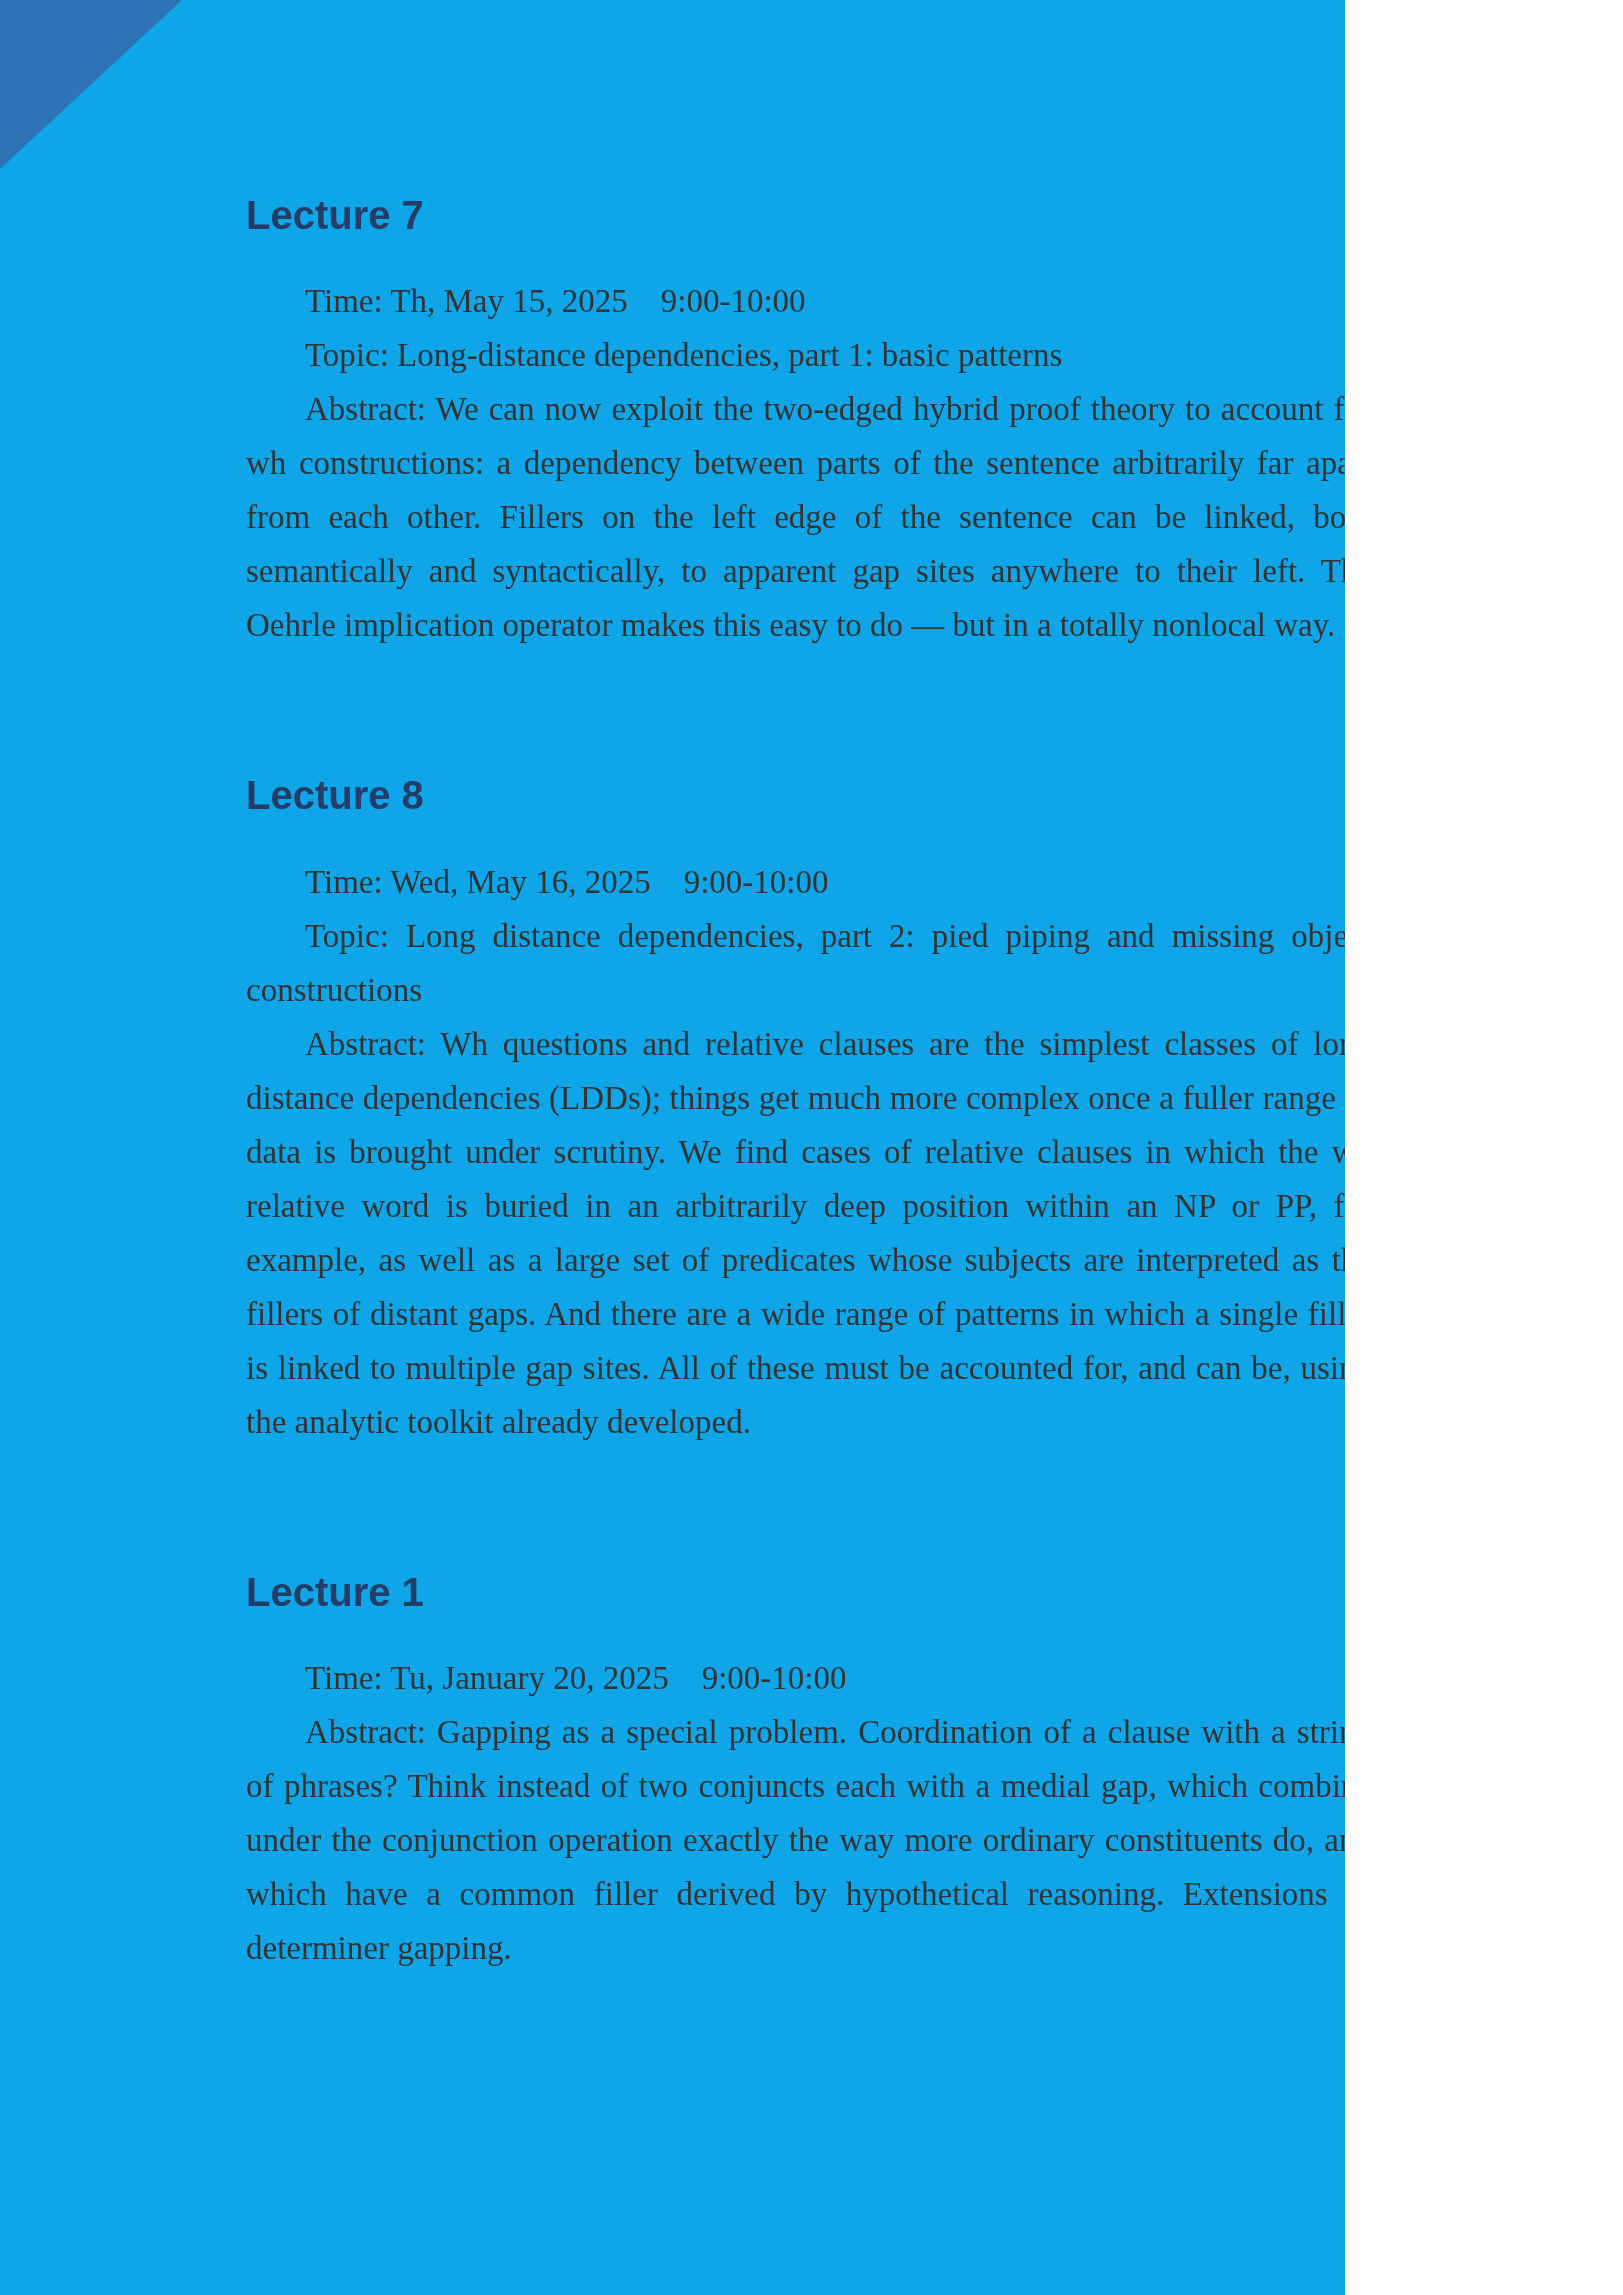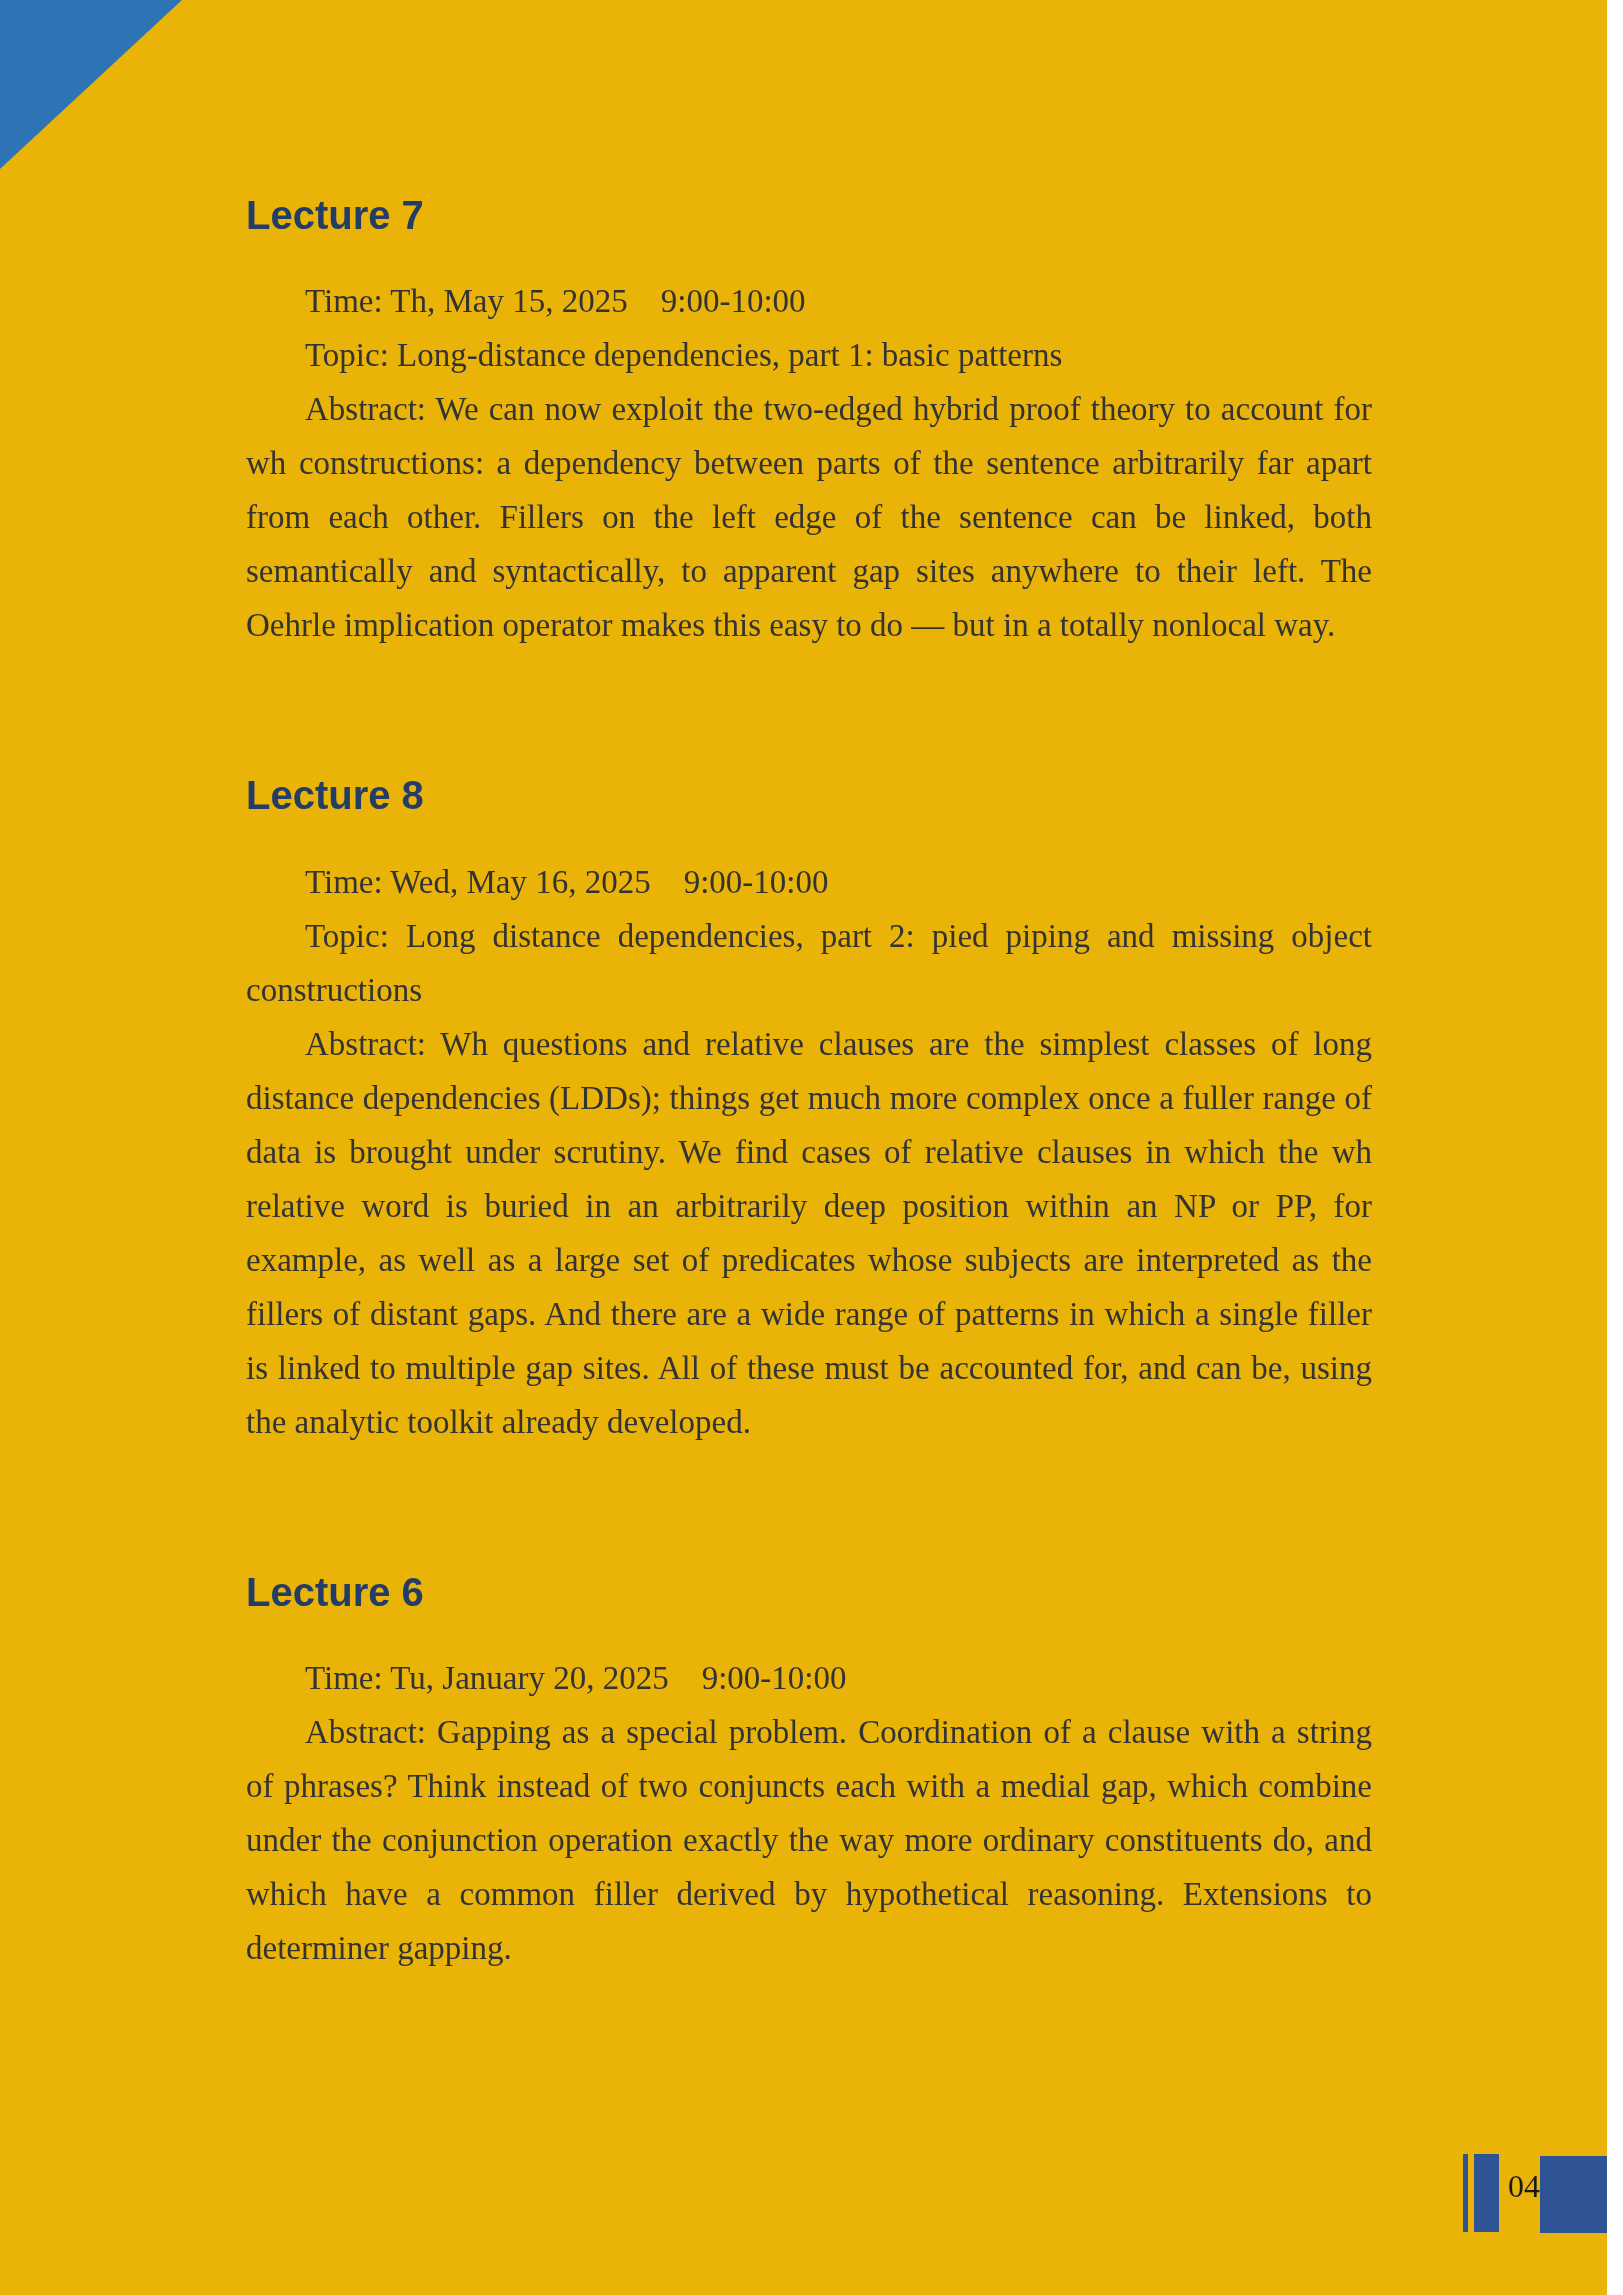--- a/index.html
+++ b/index.html
@@ -2,23 +2,23 @@
 <html style="font-size:12.7px"><head>
 <meta charset="utf-8">
 <style>
   html, body {
     margin: 0;
     padding: 0;
     background: #ffffff;
   }
   .page {
     position: relative;
-    width: 1607px;
+    width: 1345px;
     height: 2295px;
-    background: #eab308;
+    background: #0ea5e9;
     overflow: hidden;
     font-family: "Liberation Serif", serif;
   }
 
   
   .corner-triangle {
     position: absolute;
     left: 0;
     top: 0;
     width: 182px;
@@ -140,21 +140,21 @@
         <strong class="label">Topic:</strong>
         <span>Long distance dependencies, part 2: pied piping and missing object constructions</span>
       </p>
       <p class="abstract">
         <strong class="label">Abstract:</strong>
         <span>Wh questions and relative clauses are the simplest classes of long distance dependencies (LDDs); things get much more complex once a fuller range of data is brought under scrutiny. We find cases of relative clauses in which the wh relative word is buried in an arbitrarily deep position within an NP or PP, for example, as well as a large set of predicates whose subjects are interpreted as the fillers of distant gaps. And there are a wide range of patterns in which a single filler is linked to multiple gap sites. All of these must be accounted for, and can be, using the analytic toolkit already developed.</span>
       </p>
     </section>
 
     <section class="lecture">
-      <h2 class="lecture-title">Lecture 6</h2>
+      <h2 class="lecture-title">Lecture 1</h2>
       <p class="meta">
         <strong class="label">Time:</strong>
         <span>Tu, January 20, 2025</span><span class="hours">9:00-10:00</span>
       </p>
       <p class="abstract">
         <strong class="label">Abstract:</strong>
         <span>Gapping as a special problem. Coordination of a clause with a string of phrases? Think instead of two conjuncts each with a medial gap, which combine under the conjunction operation exactly the way more ordinary constituents do, and which have a common filler derived by hypothetical reasoning. Extensions to determiner gapping.</span>
       </p>
     </section>
   </main>

